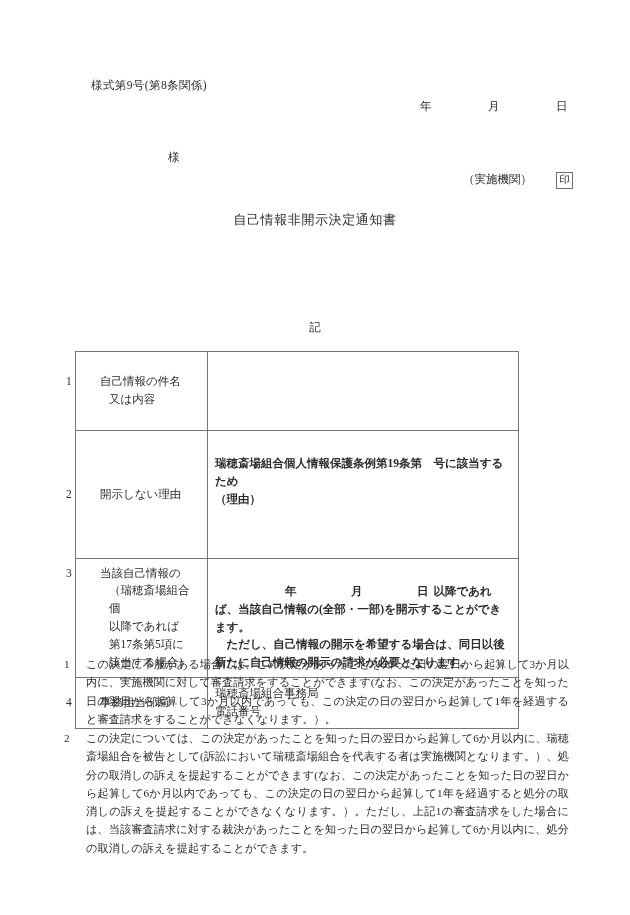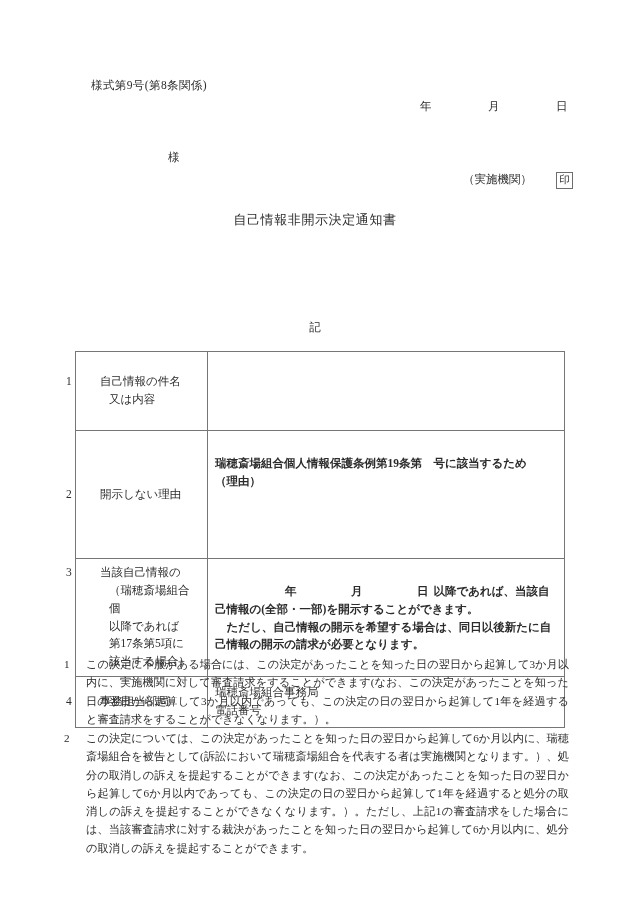--- a/index.html
+++ b/index.html
@@ -105,21 +105,21 @@
     width: 630px;
     text-align: center;
     font-size: 11.5px;
   }
 
   
   table.form-table {
     position: absolute;
     left: 75px;
     top: 351px;
-    width: 490px;
+    width: 444px;
     border-collapse: collapse;
     table-layout: fixed;
     font-size: 11.5px;
   }
   table.form-table td {
     border: 1px solid #767676;
     vertical-align: middle;
     padding: 5px 7px;
     line-height: 1.55;
   }

